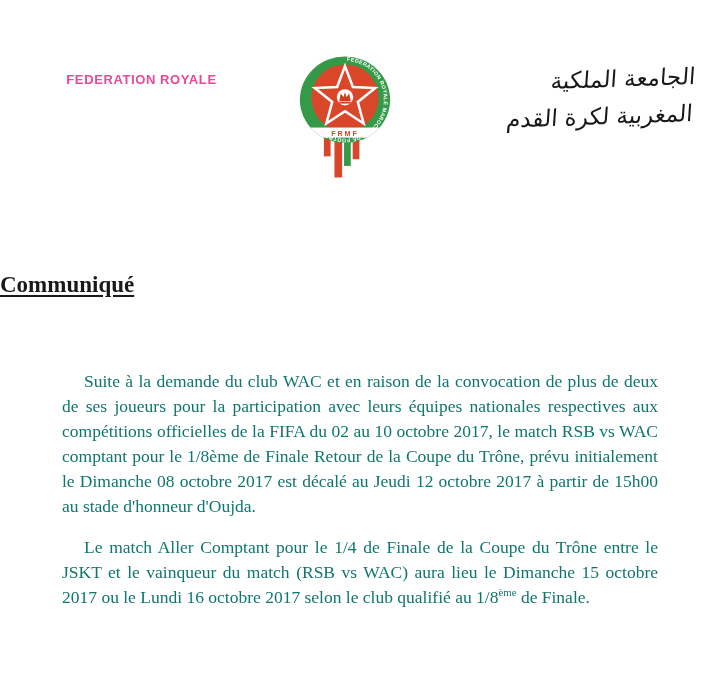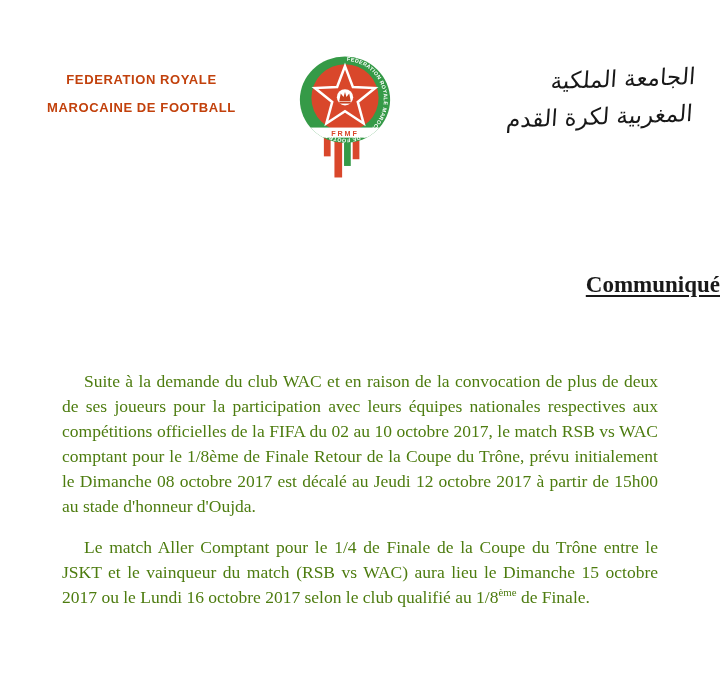--- a/index.html
+++ b/index.html
@@ -20,21 +20,21 @@
   .org-fr {
     position: absolute;
     left: 44px;
     top: 72px;
     width: 195px;
     text-align: center;
     font-family: "Liberation Sans", sans-serif;
     font-size: 13px;
     font-weight: 600;
     letter-spacing: 0.6px;
-    color: #c2410c;
+    color: #ec4899;
   }
   .org-fr .line1 { margin-bottom: 13px; white-space: nowrap; }
   .org-fr .line2 { white-space: nowrap; }
 
   .logo {
     position: absolute;
     left: 297px;
     top: 54px;
     width: 96px;
     height: 126px;
@@ -55,39 +55,39 @@
     transform-origin: right center;
   }
 
   
   .title {
     position: absolute;
     left: 0;
     top: 272px;
     width: 100%;
     margin: 0;
-    text-align: right;
+    text-align: left;
     font-family: "Liberation Serif", serif;
     font-size: 23px;
     font-weight: bold;
     color: #191919;
     text-decoration: underline;
     text-underline-offset: 3px;
   }
 
   
   .body-text {
     position: absolute;
     left: 62px;
     top: 369px;
     width: 596px;
     font-family: "Liberation Serif", serif;
     font-size: 17.5px;
     line-height: 25px;
-    color: #4d7c0f;
+    color: #0f766e;
     text-align: justify;
   }
   .body-text p {
     margin: 0;
     text-indent: 22px;
   }
   .body-text p + p {
     margin-top: 16px;
   }
   .body-text sup {
@@ -96,21 +96,20 @@
     line-height: 0;
   }
 </style>
 </head>
 <body>
 
 <div class="page">
 
   <div class="org-fr">
     <div class="line1">FEDERATION ROYALE</div>
-    <div class="line2">MAROCAINE DE FOOTBALL</div>
   </div>
 
   <div class="logo">
     <svg viewBox="0 0 100 130" xmlns="http://www.w3.org/2000/svg">
       <defs>
         <clipPath id="ellipseClip">
           <ellipse cx="50" cy="47" rx="47" ry="45"></ellipse>
         </clipPath>
         <path id="ringPath" d="M 50,6.5 a 40.5,40.5 0 1,1 -0.02,0" fill="none"></path>
       </defs>

